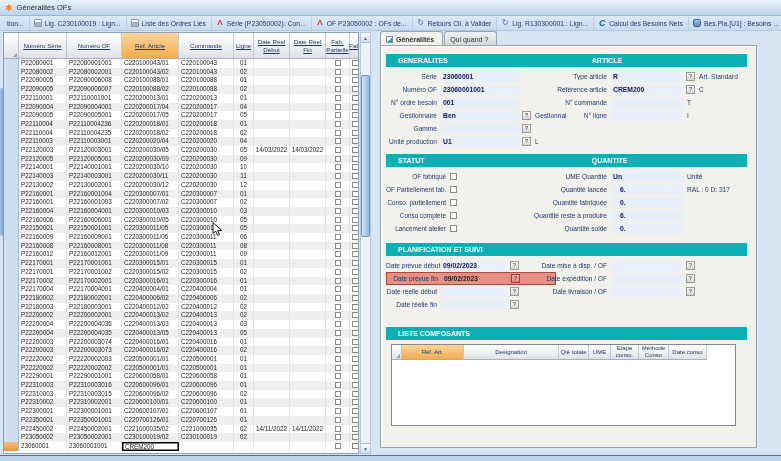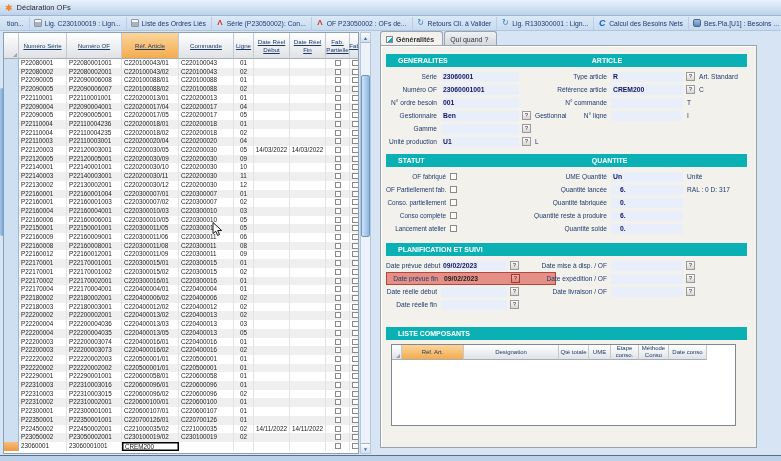--- a/index.html
+++ b/index.html
@@ -101,21 +101,21 @@
   .cth.corner { position:relative; }
   .cth.corner::after { content:""; position:absolute; right:1px; bottom:1px;
     border-left:4px solid transparent; border-bottom:4px solid #9aa2ac; }
   .cursor { position:absolute; left:212px; top:191px; z-index:50; }
 </style>
 </head>
 <body>
 
 <div class="titlebar">
   <span class="win-icon">✱</span>
-  <span class="win-title">Déclaration OFs</span>
+  <span class="win-title">Généralités OFs</span>
 </div>
 
 <div class="navbar" id="navbar">
     <div class="nav-item">
       <span class="ic ic-clipped"></span>
       <span class="lbl">tion...</span>
     </div>
     <div class="nav-item">
       <span class="ic ic-printer"></span>
       <span class="lbl">Lig. C230100019 : Lign...</span>

